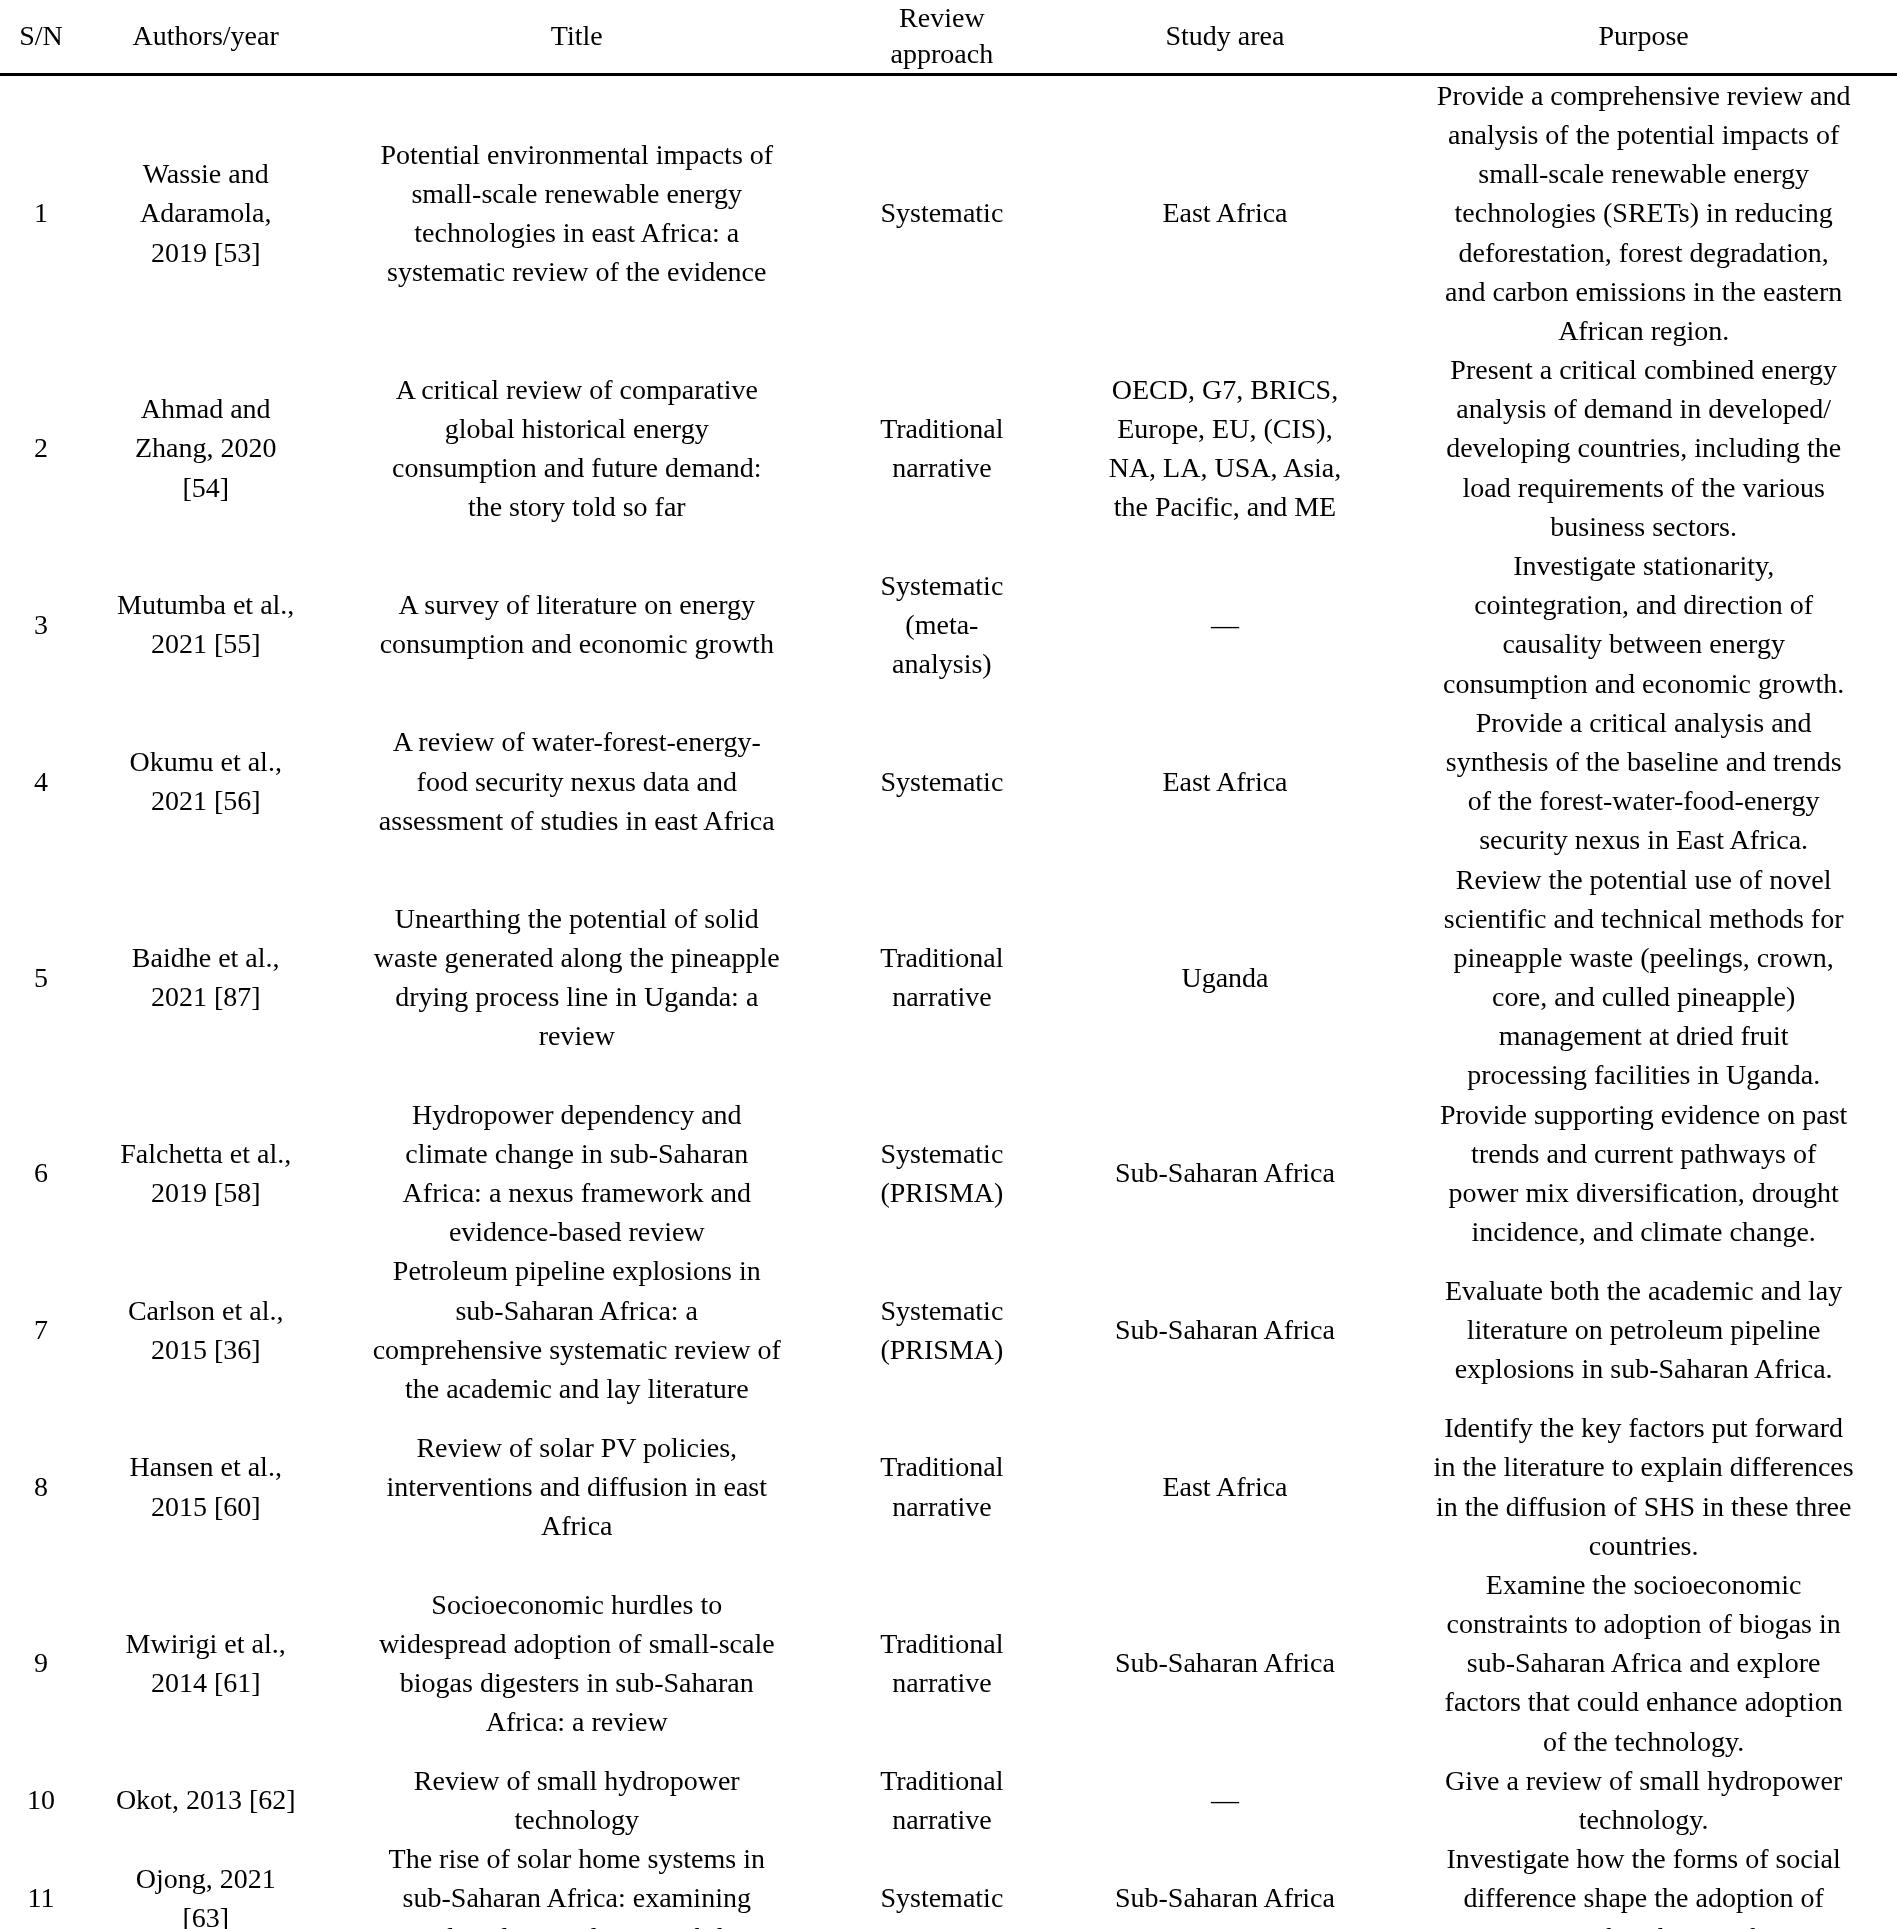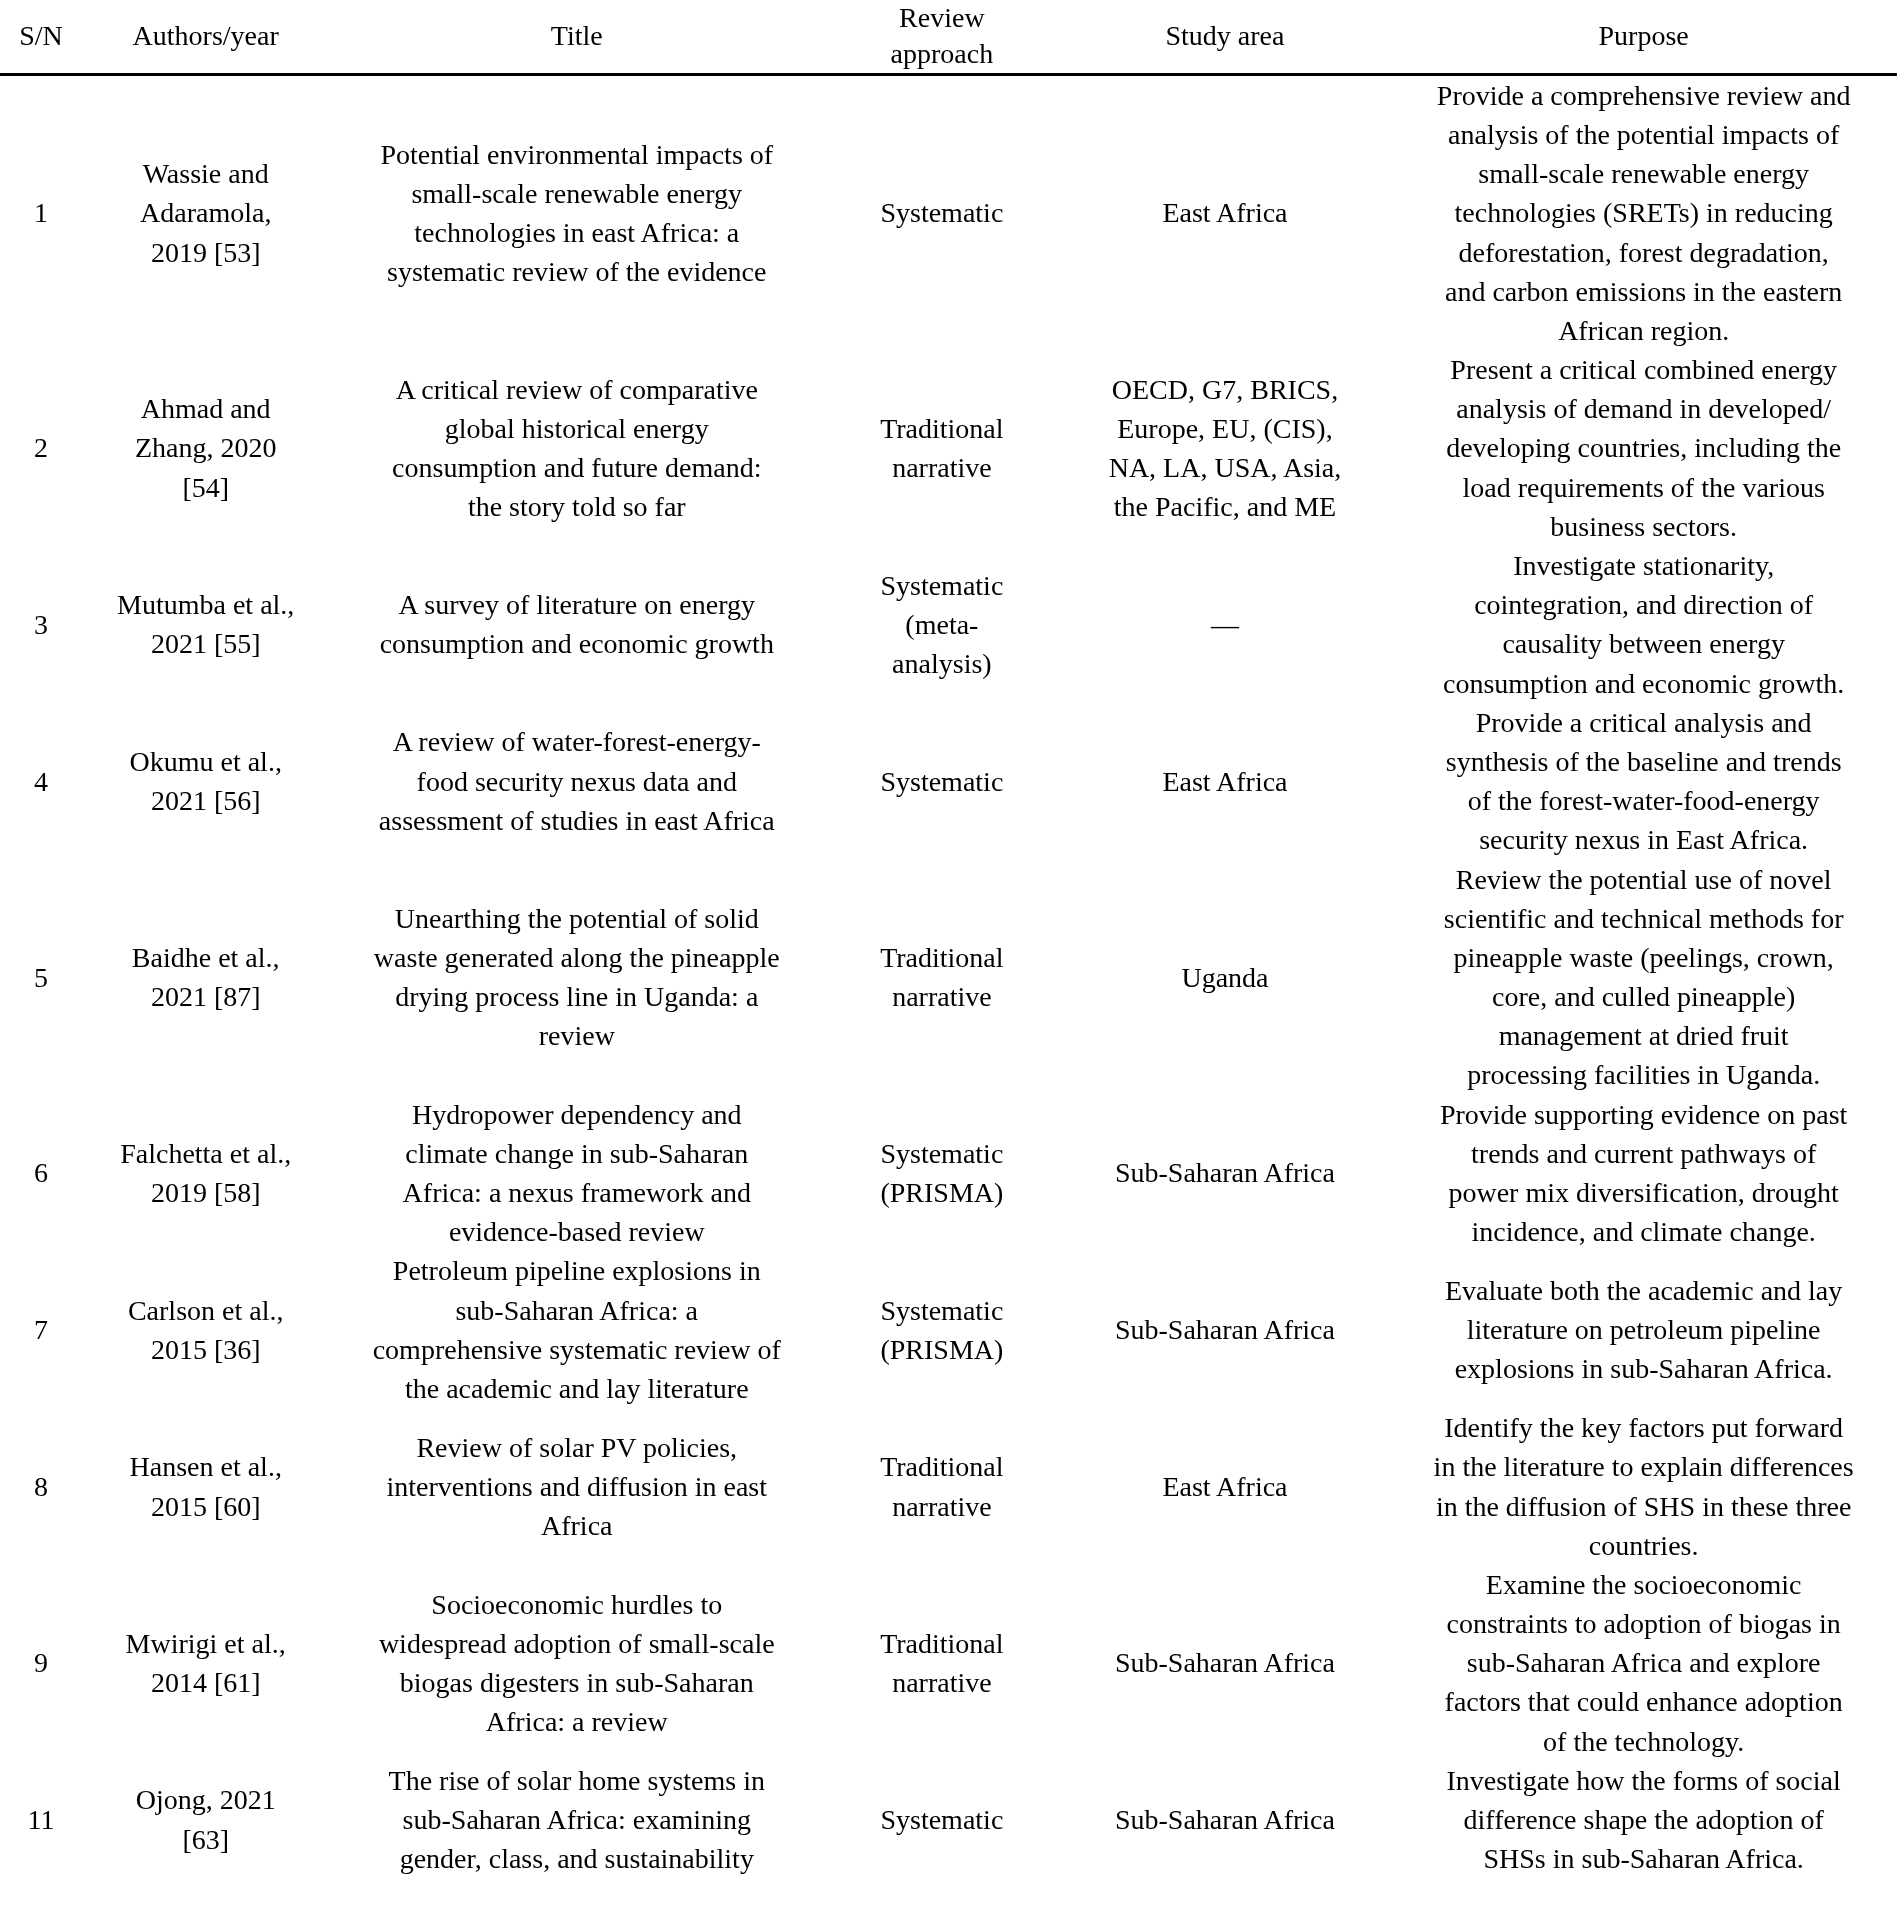--- a/index.html
+++ b/index.html
@@ -243,20 +243,31 @@
           <td class="cell-approach col-approach multiline">Traditional
 narrative</td>
           <td class="cell-area col-area multiline">Sub-Saharan Africa</td>
           <td class="cell-purpose col-purpose multiline">Examine the socioeconomic
 constraints to adoption of biogas in
 sub-Saharan Africa and explore
 factors that could enhance adoption
 of the technology.</td>
         </tr>
         <tr>
+          <td class="cell-sn col-sn multiline">10</td>
+          <td class="cell-authors col-authors multiline">Okot, 2013 [62]</td>
+          <td class="cell-title col-title multiline">Review of small hydropower
+technology</td>
+          <td class="cell-approach col-approach multiline">Traditional
+narrative</td>
+          <td class="cell-area col-area multiline">—</td>
+          <td class="cell-purpose col-purpose multiline">Give a review of small hydropower
+technology.</td>
+        </tr>
+        <tr>
           <td class="cell-sn col-sn multiline">11</td>
           <td class="cell-authors col-authors multiline">Ojong, 2021
 [63]</td>
           <td class="cell-title col-title multiline">The rise of solar home systems in
 sub-Saharan Africa: examining
 gender, class, and sustainability</td>
           <td class="cell-approach col-approach multiline">Systematic</td>
           <td class="cell-area col-area multiline">Sub-Saharan Africa</td>
           <td class="cell-purpose col-purpose multiline">Investigate how the forms of social
 difference shape the adoption of

